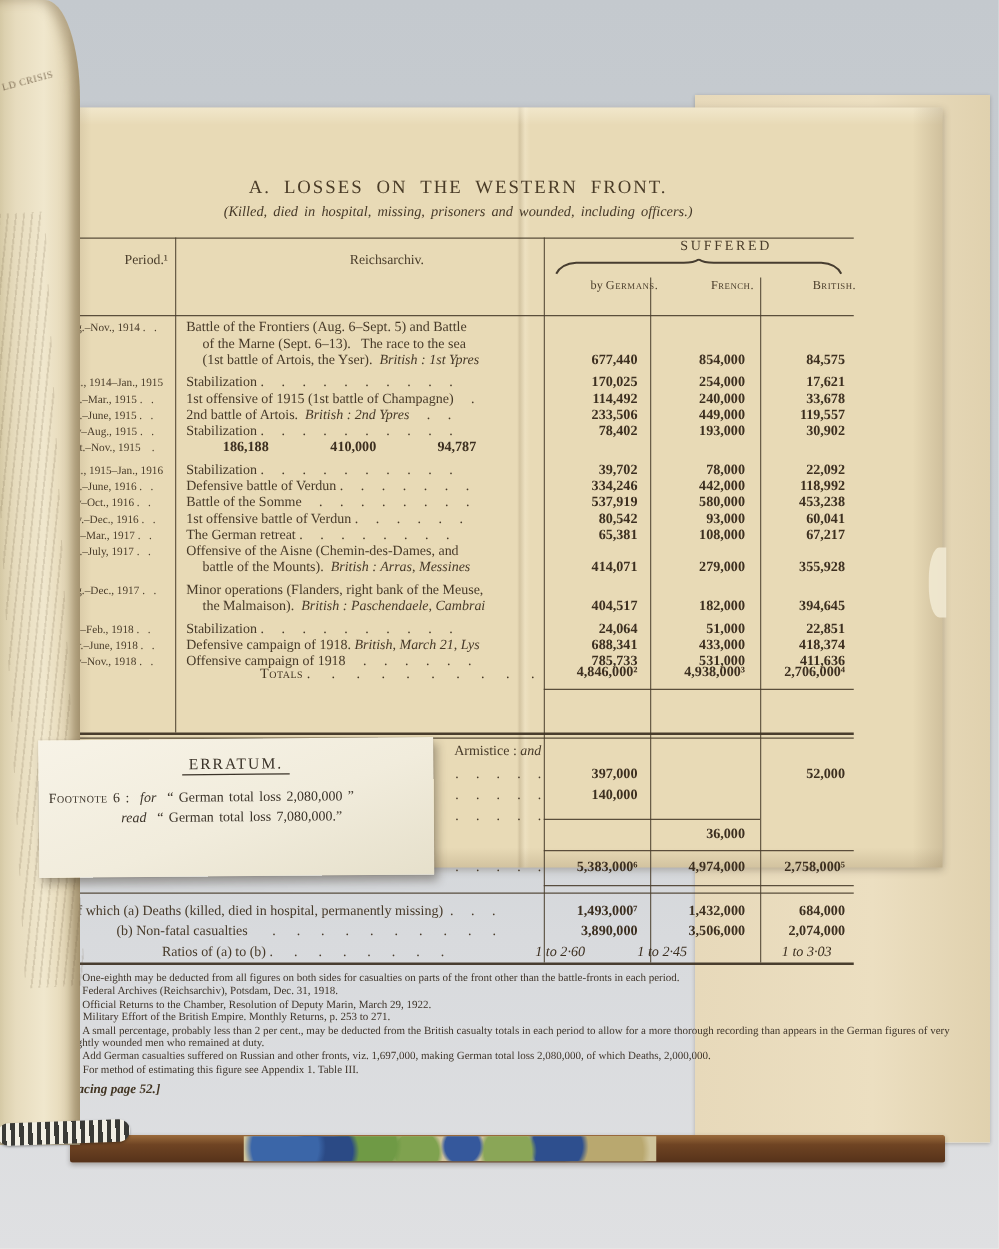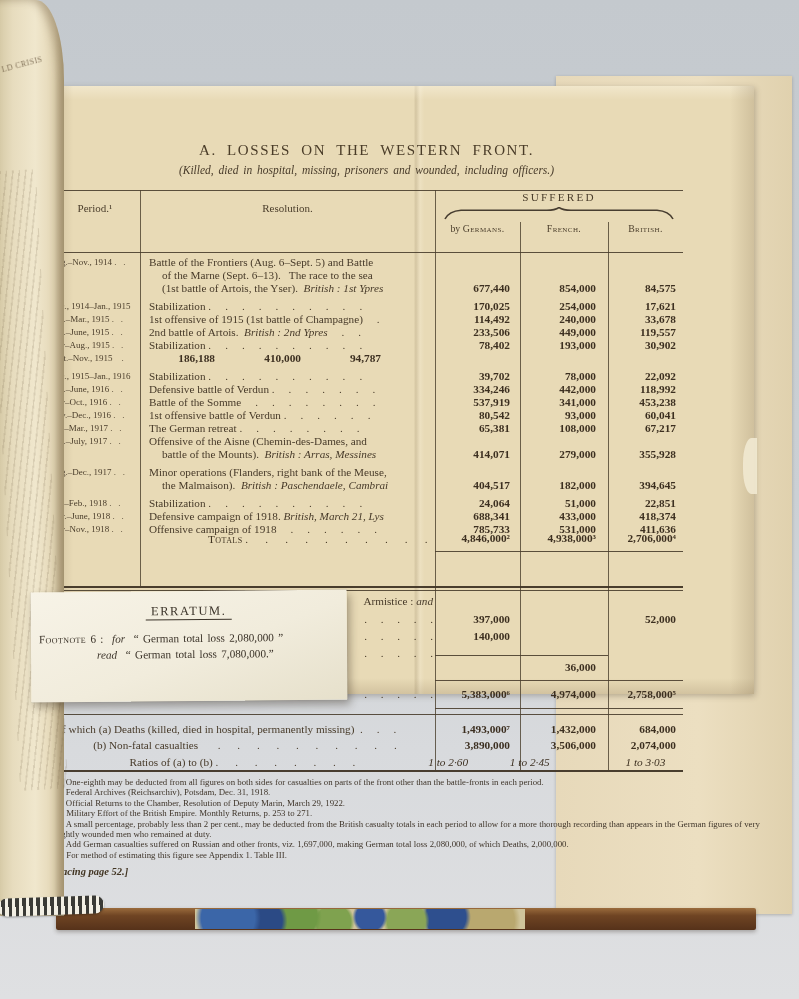--- a/index.html
+++ b/index.html
@@ -57,21 +57,21 @@
   .page .abs{position:absolute;}
   .title{left:5px;top:56px;width:633px;text-align:center;font-size:15px;
     letter-spacing:1.6px;word-spacing:5px;color:#4a3c28;}
   .subtitle{left:5px;top:78px;width:633px;text-align:center;font-style:italic;
     font-size:11.5px;word-spacing:2px;}
 
   .rule{position:absolute;height:1px;background:rgba(74,62,45,.9);}
   .rule.thick{height:1.5px;background:rgba(64,53,38,.95);}
   .vrule{position:absolute;width:1px;background:rgba(74,62,45,.8);}
 
-  .hdr{position:absolute;font-size:11px;text-align:center;color:#4a3d2b;}
+  .hdr{position:absolute;font-size:11px;text-align:center;color:#4a3d2b;padding-left:22px;}
   .sc{font-variant:small-caps;letter-spacing:.4px;}
   .suff{letter-spacing:2.2px;font-size:11.2px;}
   .subhdr{font-size:9.8px;}
 
   
   .rows{position:absolute;left:5px;top:170px;width:633px;display:flex;flex-direction:column;}
   .brow{display:flex;align-items:flex-end;line-height:13px;font-size:11.2px;}
   .brow.gap{margin-top:5px;}
   .pcol{width:90px;align-self:flex-start;font-size:9px;line-height:13px;white-space:pre;
     letter-spacing:0;color:#4a3d2b;}
@@ -153,21 +153,21 @@
     <div class="abs subtitle">(Killed, died in hospital, missing, prisoners and wounded, including officers.)</div>
 
     <div class="rule" style="left:5px;top:104px;width:633px;"></div>
     <div class="rule" style="left:5px;top:166px;width:633px;"></div>
     <div class="vrule" style="left:95px;top:104px;height:396px;"></div>
     <div class="vrule" style="left:390px;top:104px;height:580px;"></div>
     <div class="vrule" style="left:475px;top:136px;height:548px;"></div>
     <div class="vrule" style="left:563px;top:136px;height:548px;"></div>
 
     <div class="hdr" style="left:5px;top:116px;width:90px;">Period.¹</div>
-    <div class="hdr" style="left:95px;top:116px;width:295px;">Resolution.</div>
+    <div class="hdr" style="left:95px;top:116px;width:295px;">Reichsarchiv.</div>
     <div class="hdr suff" style="left:390px;top:105px;width:248px;">SUFFERED</div>
     <svg class="brace-svg" viewBox="0 0 232 13">
       <path d="M2,12 Q6,4 18,3.2 L104,3.2 Q112,3.2 116,0.5 Q120,3.2 128,3.2 L214,3.2 Q226,4 230,12" fill="none" stroke="#473d30" stroke-width="1.6"></path>
     </svg>
     <div class="hdr subhdr" style="left:390px;top:137px;width:85px;"><span>by </span><span class="sc">Germans.</span></div>
     <div class="hdr subhdr sc" style="left:475px;top:137px;width:88px;">French.</div>
     <div class="hdr subhdr sc" style="left:563px;top:137px;width:75px;">British.</div>
 
     <div class="rows" id="rows">
         <div class="brow">
@@ -224,21 +224,21 @@
           <div class="pcol">Feb.–June, 1916 .   .</div>
           <div class="dcol">Defensive battle of Verdun .     .     .     .     .     .     .</div>
           <div class="num g">334,246</div>
           <div class="num f">442,000</div>
           <div class="num b">118,992</div>
         </div>
         <div class="brow">
           <div class="pcol">July–Oct., 1916 .   .</div>
           <div class="dcol">Battle of the Somme     .     .     .     .     .     .     .     .</div>
           <div class="num g">537,919</div>
-          <div class="num f">341,000</div>
+          <div class="num f">580,000</div>
           <div class="num b">453,238</div>
         </div>
         <div class="brow">
           <div class="pcol">Nov.–Dec., 1916 .   .</div>
           <div class="dcol">1st offensive battle of Verdun .     .     .     .     .     .</div>
           <div class="num g">80,542</div>
           <div class="num f">93,000</div>
           <div class="num b">60,041</div>
         </div>
         <div class="brow">

